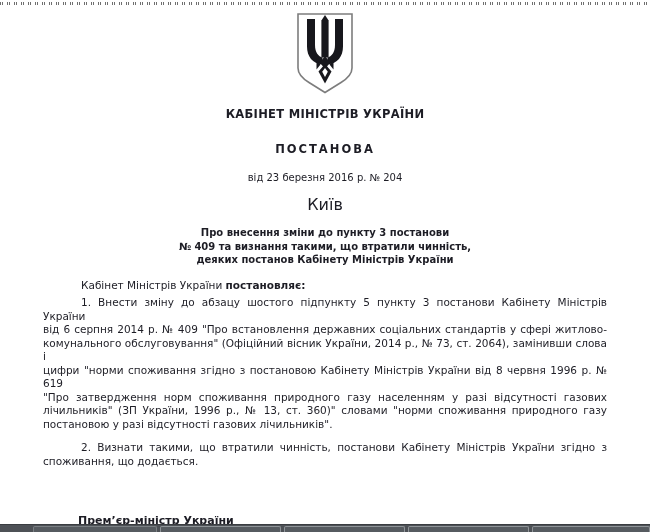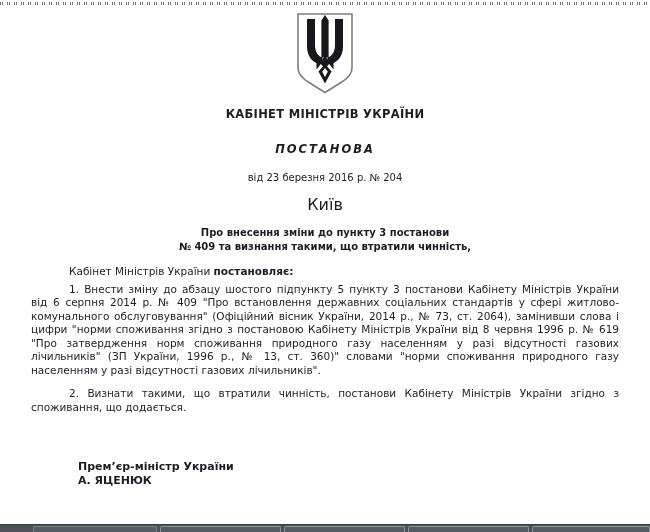--- a/index.html
+++ b/index.html
@@ -27,40 +27,39 @@
     margin-top: 15px;
     font-size: 11.5px; font-weight: bold;
     letter-spacing: 0.3px;
     line-height: 13.5px;
   }
   .doc-type {
     margin-top: 21px;
     font-size: 11.5px; font-weight: bold;
     letter-spacing: 2px;
     line-height: 13.5px;
-    font-style: italic;
   }
   .date-line {
     margin-top: 15px;
     font-size: 10px;
     line-height: 13.5px;
   }
   .city {
     margin-top: 13px;
     font-size: 16px;
     line-height: 13.5px;
   }
   .doc-title {
     margin-top: 15px;
     font-size: 10px; font-weight: bold;
     line-height: 13.5px;
   }
   .doc-title > div { text-align: center; }
   .body-text {
-    margin: 0 31px;
+    margin: 0 43px;
     font-size: 10.5px;
     line-height: 13.5px;
   }
   .intro {
     margin-top: 12px;
     text-indent: 38px;
   }
   .intro b { font-weight: bold; }
   .para { margin-top: 4px; }
   .para.second { margin-top: 10px; }
@@ -131,34 +130,35 @@
 
 <div class="doc-type center">ПОСТАНОВА</div>
 
 <div class="date-line center">від 23 березня 2016 р. № 204</div>
 
 <div class="city center">Київ</div>
 
 <div class="doc-title">
     <div>Про внесення зміни до пункту 3 постанови</div>
     <div>№ 409 та визнання такими, що втратили чинність,</div>
+    <div>деяких постанов Кабінету Міністрів України</div>
   </div>
 
 <div class="body-text intro">
   <span>Кабінет Міністрів України </span><b>постановляє:</b>
 </div>
 
 <div class="body-text para lines indent-first">
     <div>1. Внести зміну до абзацу шостого підпункту 5 пункту 3 постанови Кабінету Міністрів України</div>
     <div>від 6 серпня 2014 р. № 409 "Про встановлення державних соціальних стандартів у сфері житлово-</div>
     <div>комунального обслуговування" (Офіційний вісник України, 2014 р., № 73, ст. 2064), замінивши слова і</div>
     <div>цифри "норми споживання згідно з постановою Кабінету Міністрів України від 8 червня 1996 р. № 619</div>
     <div>"Про затвердження норм споживання природного газу населенням у разі відсутності газових</div>
     <div>лічильників" (ЗП України, 1996 р., № 13, ст. 360)" словами "норми споживання природного газу</div>
-    <div>населенням у разі відсутності газових лічильників".</div>
+    <div>постановою у разі відсутності газових лічильників".</div>
   </div>
 
 <div class="body-text para second lines indent-first">
     <div>2. Визнати такими, що втратили чинність, постанови Кабінету Міністрів України згідно з</div>
     <div>споживання, що додається.</div>
   </div>
 
 <div class="signature">
   <span>Прем’єр-міністр України</span>
   <span>А. ЯЦЕНЮК</span>

